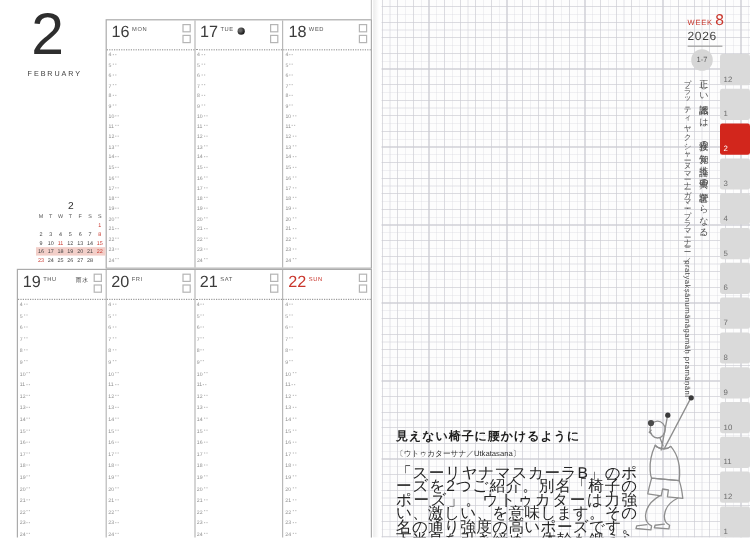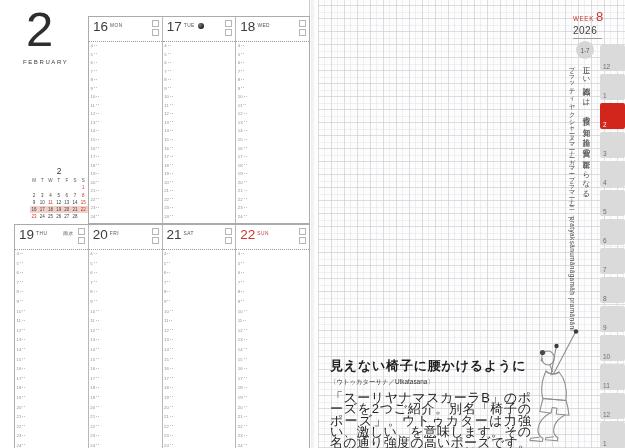--- a/index.html
+++ b/index.html
@@ -80,21 +80,21 @@
 
   .tab-col{position:absolute; left:600px; top:45px; width:25px;}
   .tab{width:25px; height:26px; margin-bottom:3px; background:#dadada; border-radius:2px;
        display:flex; align-items:flex-end; padding:0 0 1px 3px;
        font-size:6.5px; color:#6e6e6e;}
   .tab.active{background:var(--tabred); color:#fff;}
 
   .pose-figure{position:absolute; left:518px; top:320px;}
 
   .pose-text{position:absolute; left:330px; top:357px; width:201px; color:#222;}
-  .pose-title{font-size:13px; font-weight:bold; letter-spacing:0.8px; color:#1c1c1c;}
+  .pose-title{font-size:10px; font-weight:bold; letter-spacing:0.8px; color:#1c1c1c;}
   .pose-subtitle{font-size:6.4px; margin-top:3px; color:#2e2e2e;}
   .pose-body{font-size:13px; line-height:11.3px; margin-top:5px; text-align:justify; color:#242424;}
 </style>
 </head>
 <body>
 
 <div class="sheet">
 
   <section class="left-page">
     <div class="month-number">2</div>

